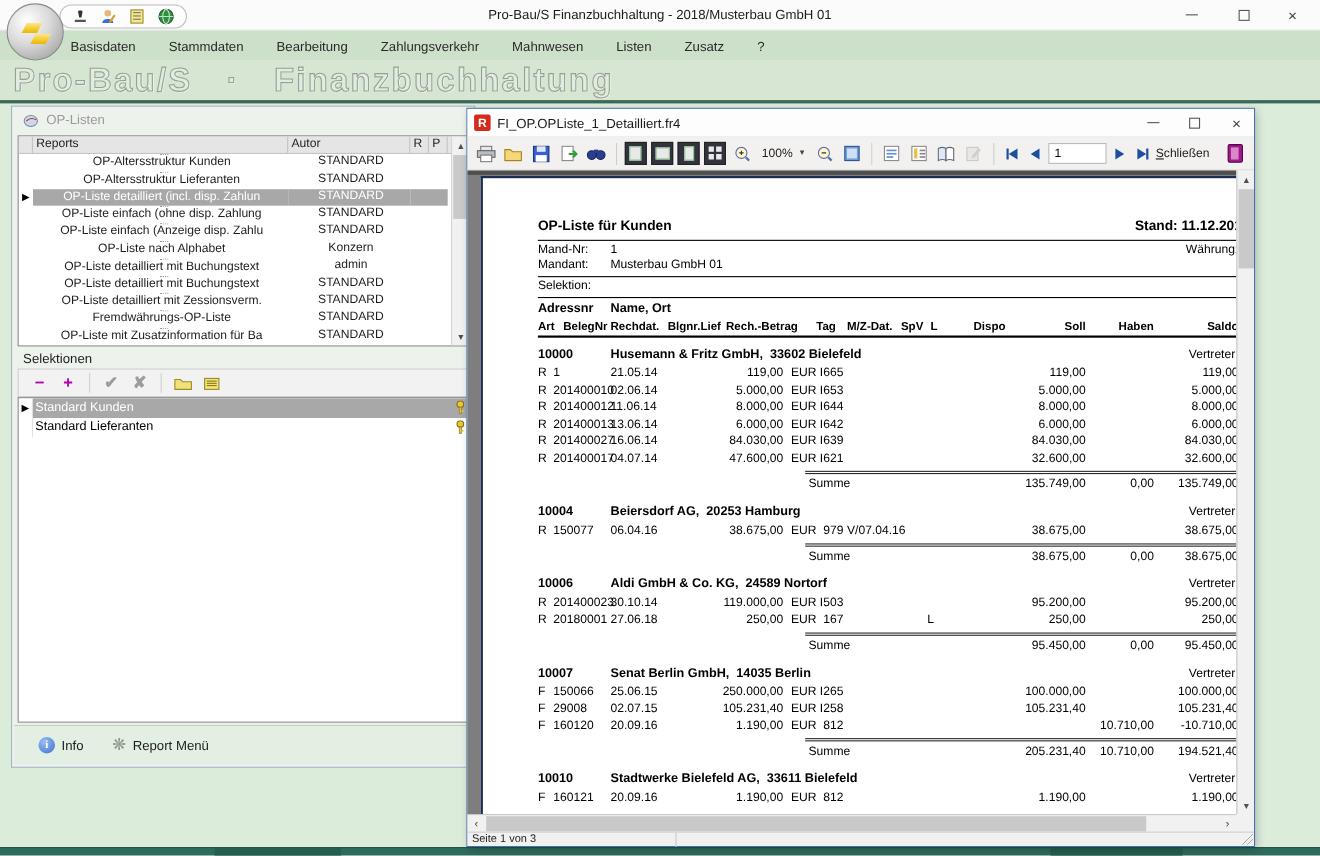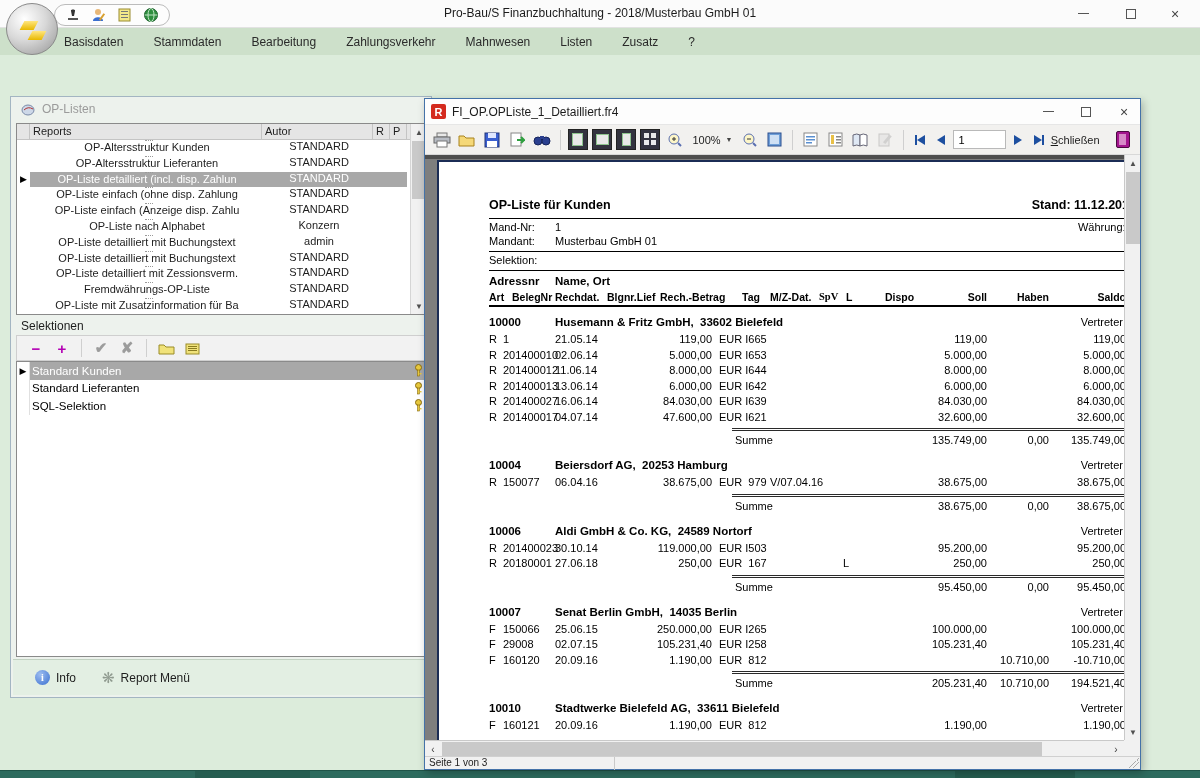--- a/index.html
+++ b/index.html
@@ -199,20 +199,23 @@
       <span class="menu-item">Basisdaten</span>
       <span class="menu-item">Stammdaten</span>
       <span class="menu-item">Bearbeitung</span>
       <span class="menu-item">Zahlungsverkehr</span>
       <span class="menu-item">Mahnwesen</span>
       <span class="menu-item">Listen</span>
       <span class="menu-item">Zusatz</span>
       <span class="menu-item">?</span>
     </div>
 
+  <div id="heading-band">
+    <span id="app-heading">Pro-Bau/S   ·   Finanzbuchhaltung</span>
+  </div>
 
   <div id="oplisten">
     <div id="oplisten-title">
       <svg width="15" height="13">
           <ellipse cx="7" cy="7" rx="6" ry="5" fill="#cdd8e8" stroke="#7a8aa8"></ellipse>
           <path d="M3 7 Q7 3 12 6" stroke="#b03030" fill="none"></path>
         </svg>
       <span>OP-Listen</span>
     </div>
 
@@ -379,29 +382,20 @@
         </div>
         <div class="sel-row">
           <div class="marker"></div>
           <div class="lbl">Standard Lieferanten</div>
           <span class="keyicon"><svg width="9" height="13">
               <circle cx="4.5" cy="3.5" r="3" fill="#e8c93e" stroke="#8a6d10"></circle>
               <rect x="3.5" y="6" width="2" height="6" fill="#e8c93e" stroke="#8a6d10" stroke-width="0.6"></rect>
               <rect x="5.5" y="9" width="2" height="1.4" fill="#e8c93e"></rect>
             </svg></span>
         </div>
-        <div class="sel-row">
-          <div class="marker"></div>
-          <div class="lbl">SQL-Selektion</div>
-          <span class="keyicon"><svg width="9" height="13">
-              <circle cx="4.5" cy="3.5" r="3" fill="#e8c93e" stroke="#8a6d10"></circle>
-              <rect x="3.5" y="6" width="2" height="6" fill="#e8c93e" stroke="#8a6d10" stroke-width="0.6"></rect>
-              <rect x="5.5" y="9" width="2" height="1.4" fill="#e8c93e"></rect>
-            </svg></span>
-        </div>
       </div>
 
     <div id="panel-footer">
       <div class="pf-item">
         <span class="info-ic">i</span>
         <span>Info</span>
       </div>
       <div class="pf-item">
         <span class="gear-ic">❋</span>
         <span>Report Menü</span>
@@ -579,21 +573,21 @@
           <span class="pabs b h1b">Name, Ort</span>
         </div>
         <div class="h2row" id="h2row">
             <span class="h2c" style="left: 50px;">Art</span>
             <span class="h2c" style="left: 73px;">BelegNr</span>
             <span class="h2c" style="left: 116px;">Rechdat.</span>
             <span class="h2c" style="left: 168px;">Blgnr.Lief</span>
             <span class="h2c" style="left: 221px;">Rech.-Betrag</span>
             <span class="h2c" style="left: 303px;">Tag</span>
             <span class="h2c" style="left: 331px;">M/Z-Dat.</span>
-            <span class="h2c" style="left: 380px; font-family: Liberation Serif, serif;">SpV</span>
+            <span class="h2c" style="left: 380px;">SpV</span>
             <span class="h2c" style="left: 407px;">L</span>
             <span class="h2c" style="left: 446px;">Dispo</span>
             <span class="h2c" style="left: 480px; width: 68px; text-align: right;">Soll</span>
             <span class="h2c" style="left: 550px; width: 60px; text-align: right;">Haben</span>
             <span class="h2c" style="left: 617px; width: 70px; text-align: right;">Saldo</span>
           </div>
         <div class="h2line"></div>
         <div id="report-body">
             <div class="grp">
               <div class="ghead">

